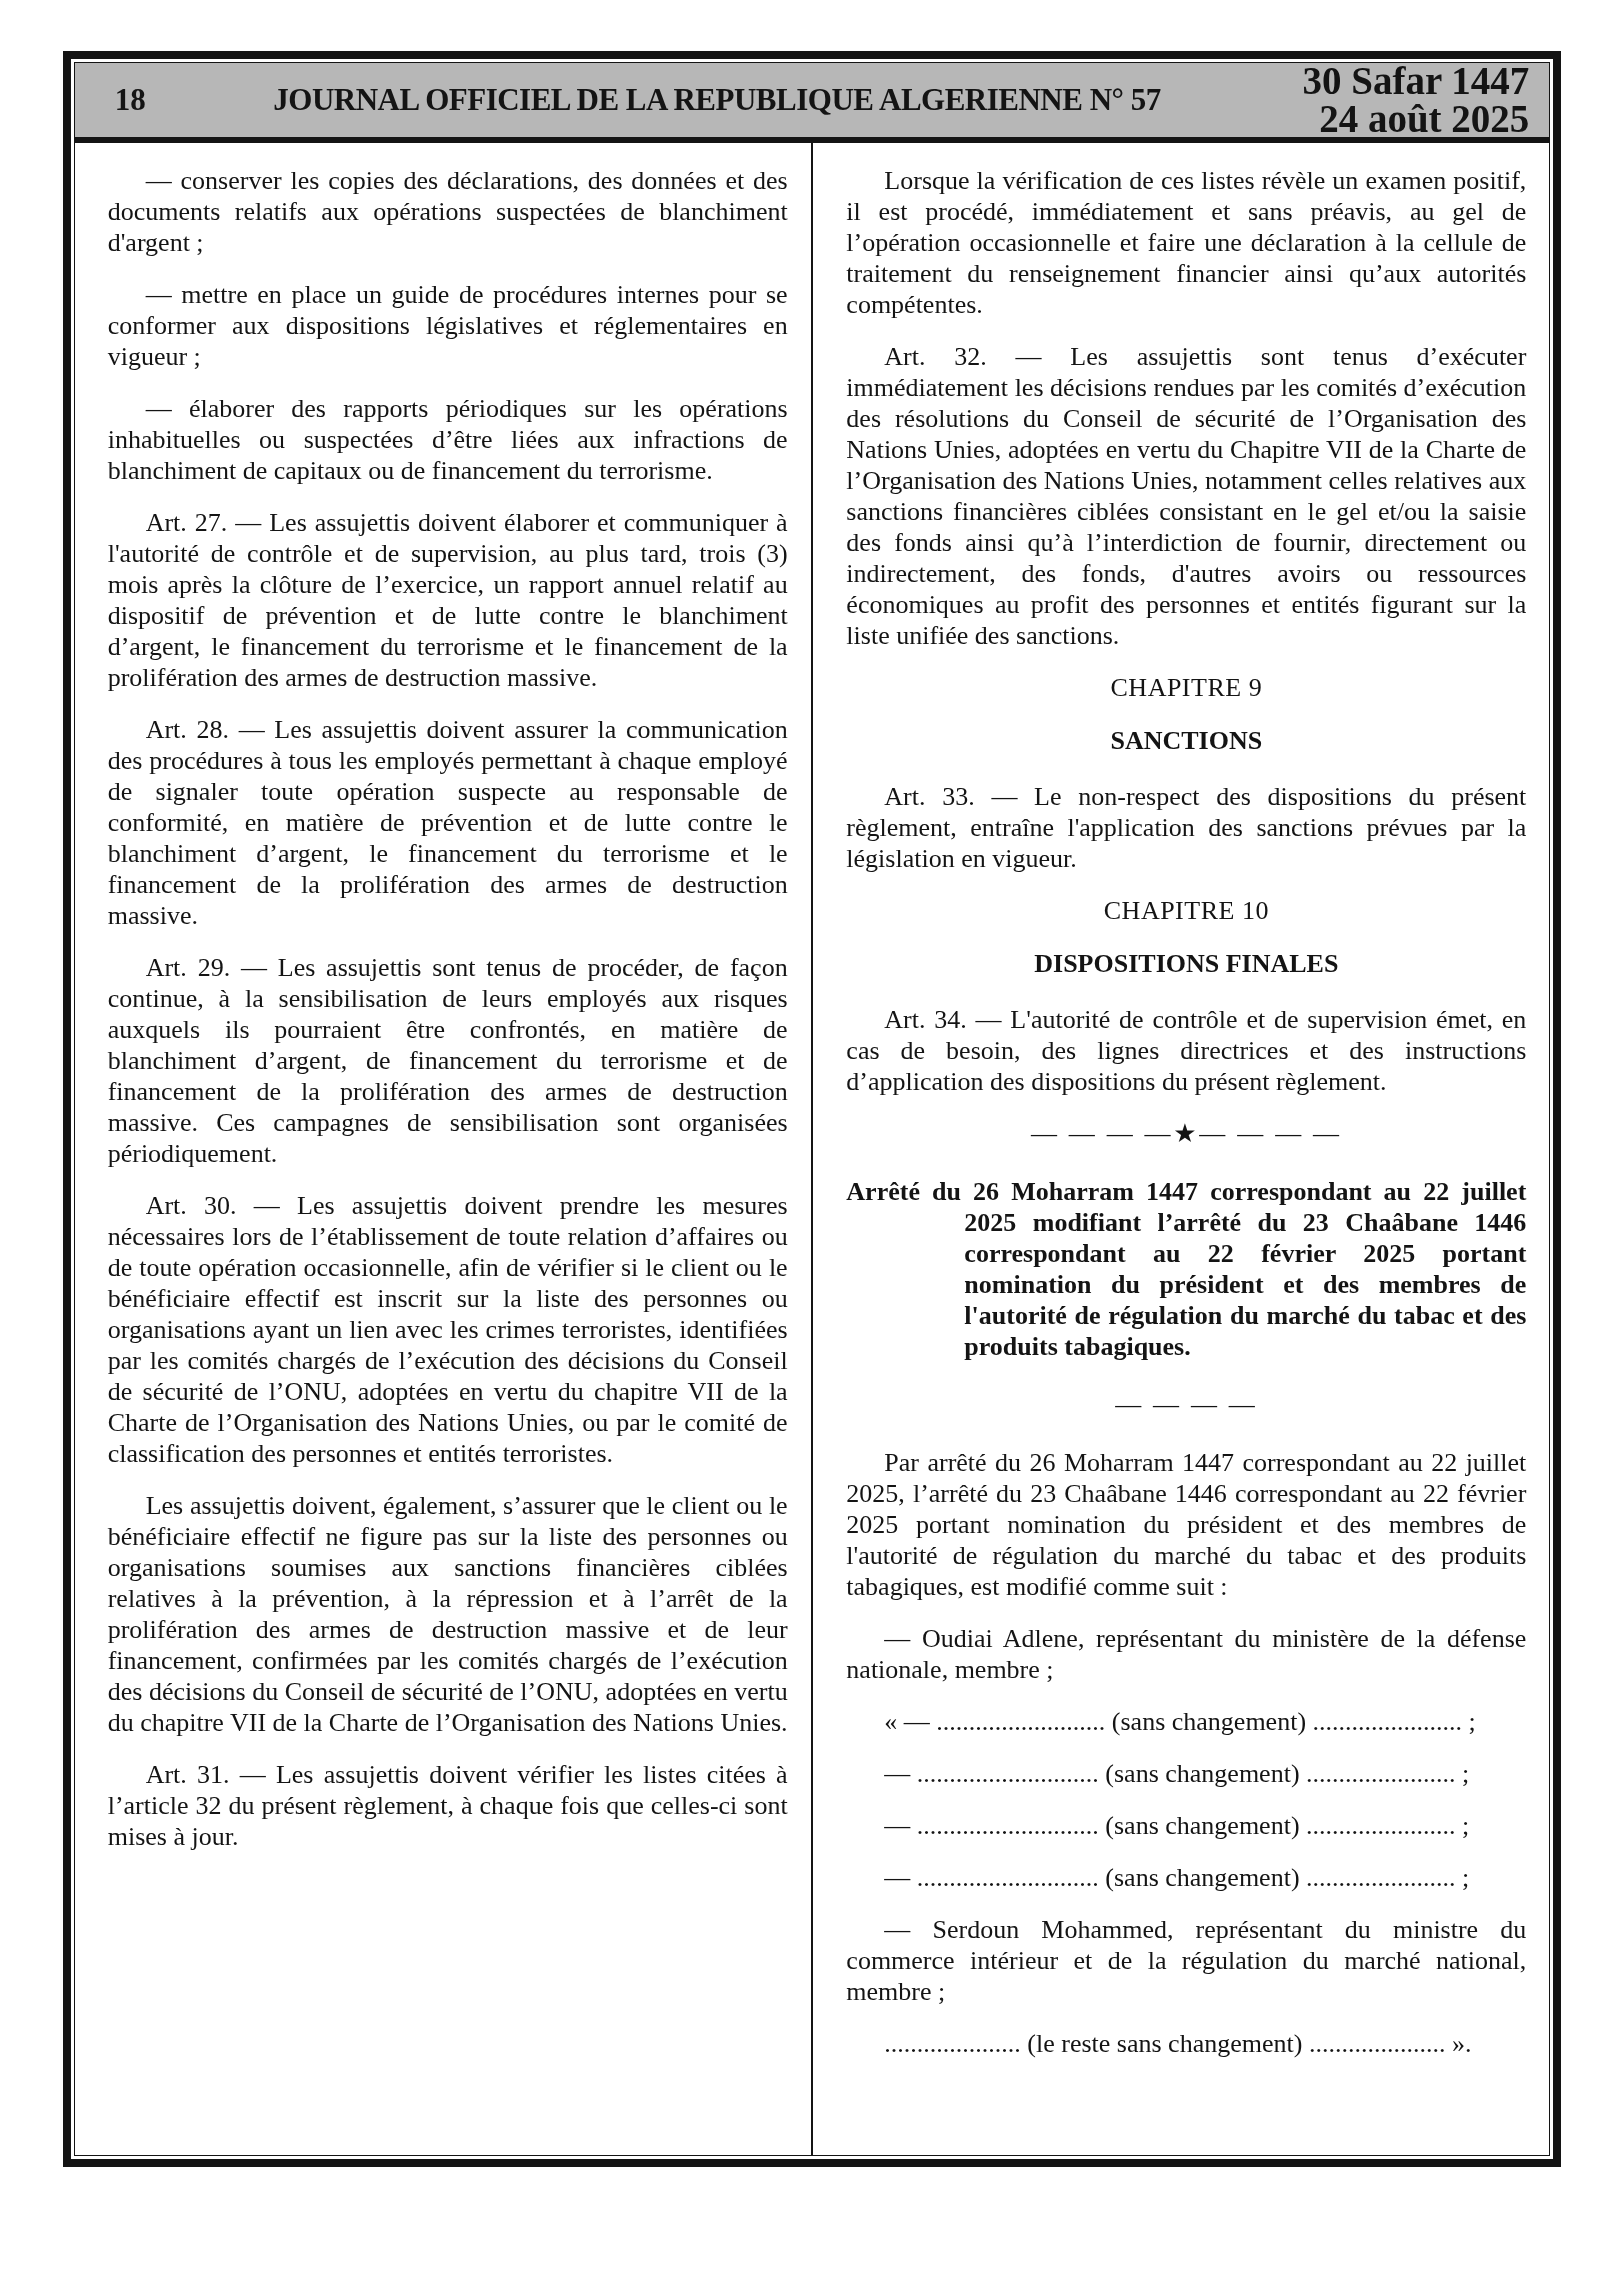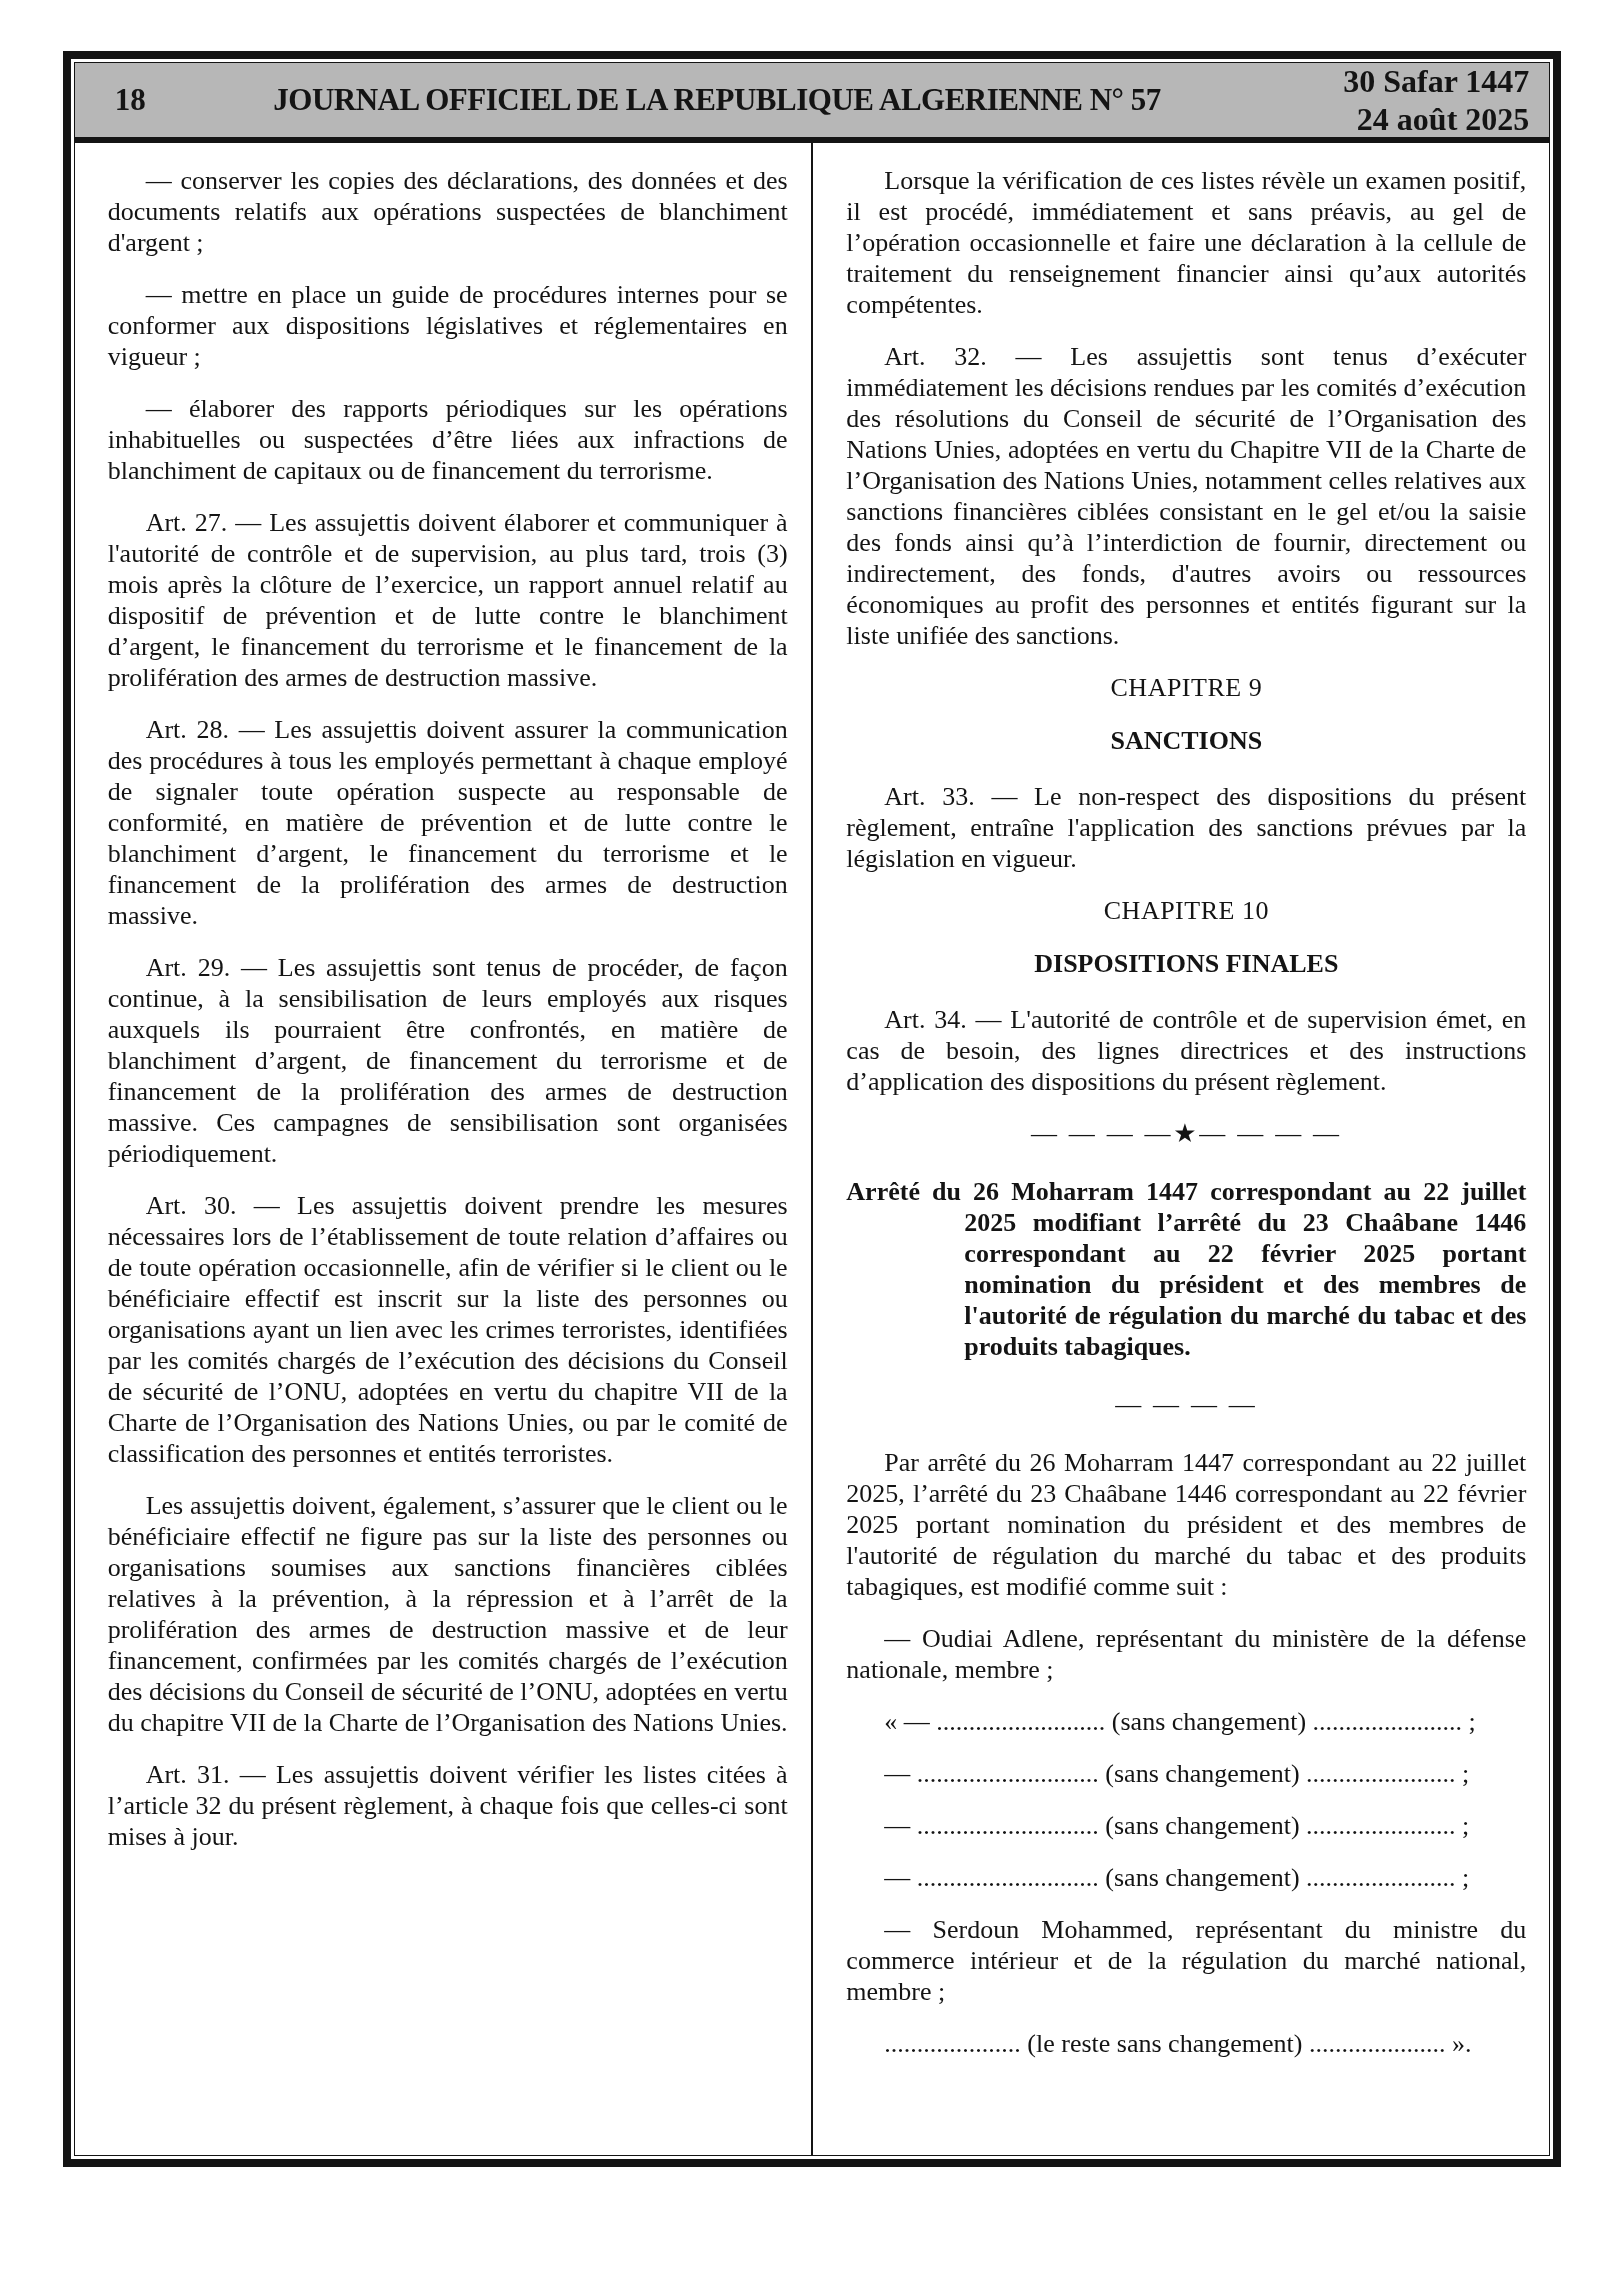--- a/index.html
+++ b/index.html
@@ -37,21 +37,21 @@
     position:absolute;left:40px;top:50%;transform:translateY(-50%);
     font-size:31px;font-weight:bold;
   }
   .band .jtitle{
     position:absolute;left:109px;right:299px;top:50%;transform:translateY(-50%);
     text-align:center;font-size:31px;font-weight:bold;letter-spacing:-0.5px;
     white-space:nowrap;
   }
   .band .dates{
     position:absolute;right:20px;top:50%;transform:translateY(-50%);
-    text-align:right;font-size:32px;font-weight:bold;line-height:38px;
+    text-align:right;font-size:39px;font-weight:bold;line-height:38px;
   }
   
   .columns{
     flex:1 1 auto;display:flex;overflow:hidden;
   }
   .col{
     flex:1 1 0;padding:22px 23px 0 33px;overflow:hidden;
     font-size:26px;line-height:31px;
   }
   .divider{flex:0 0 2.7px;background:var(--ink);}

